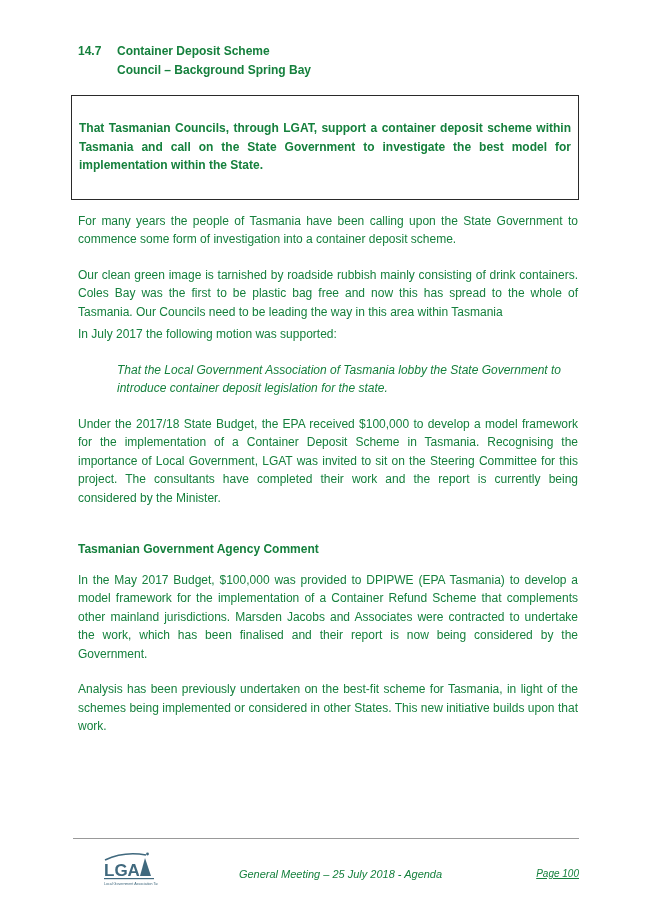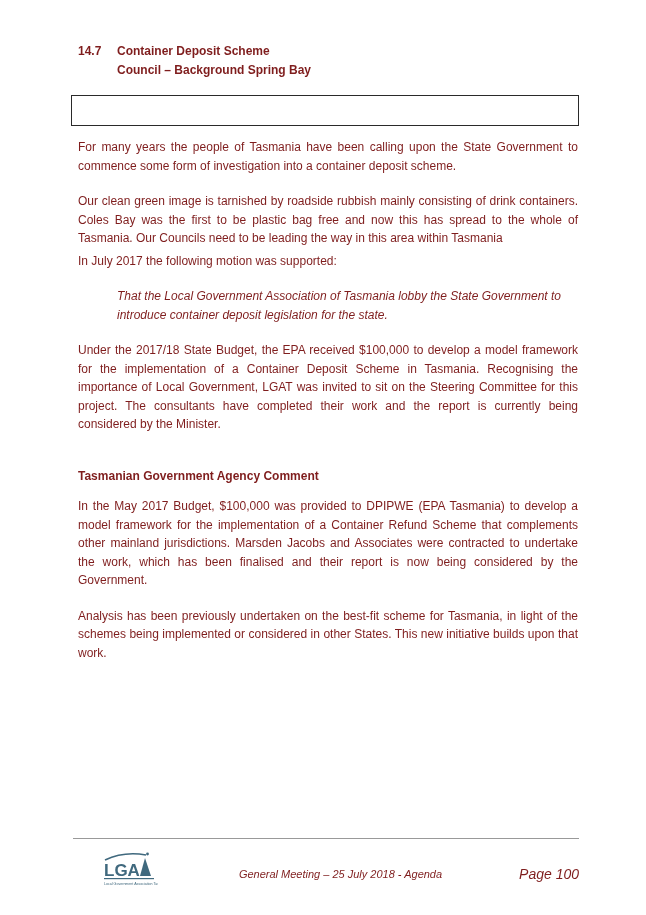--- a/index.html
+++ b/index.html
@@ -2,21 +2,21 @@
 <html><head>
 <meta charset="utf-8">
 <style>
   * { margin:0; padding:0; box-sizing:border-box; }
   html,body { background:#ffffff; }
   .page {
     position:relative;
     width:644px; height:915px;
     background:#ffffff;
     font-family:"Liberation Sans", sans-serif;
-    color:#7f1d1d;
+    color:#15803d;
     font-size:12px;
     line-height:18.5px;
     overflow:hidden;
     margin:0 auto;
   }
   .content {
     position:absolute;
     left:77px; top:42px;
     width:500px;
   }
@@ -62,38 +62,40 @@
   .footer .footer-center {
     flex:1;
     text-align:center;
     font-style:italic;
     font-size:11px;
   }
   .footer .footer-page {
     flex:0 0 130px;
     text-align:right;
     font-style:italic;
-    font-size:14px;
+    font-size:10px;
+    text-decoration:underline;
   }
 </style>
 </head>
 <body>
 
 <div class="page">
   <div class="content">
 
     <div class="doc-heading">
       <div class="num">14.7</div>
       <div class="titles">
         <div>Container Deposit Scheme</div>
         <div>Council – Background Spring Bay</div>
       </div>
     </div>
 
     <div class="decision-box">
+      <div class="box-body">That Tasmanian Councils, through LGAT, support a container deposit scheme within Tasmania and call on the State Government to investigate the best model for implementation within the State.</div>
     </div>
 
     <div class="para first">For many years the people of Tasmania have been calling upon the State Government to commence some form of investigation into a container deposit scheme.</div>
     <div class="para">Our clean green image is tarnished by roadside rubbish mainly consisting of drink containers. Coles Bay was the first to be  plastic bag free and now this has spread to the whole of Tasmania. Our Councils need to be leading the way in this area within Tasmania</div>
 
     <div class="intro-line">In July 2017 the following motion was supported:</div>
     <div class="quote">That the Local Government Association of Tasmania lobby the State Government to introduce container deposit legislation for the state.</div>
     <div class="para">Under the 2017/18 State Budget, the EPA received $100,000 to develop a model framework for the implementation of a Container Deposit Scheme in Tasmania.  Recognising the importance of Local Government, LGAT was invited to sit on the Steering Committee for this project.  The consultants have completed their work and the report is currently being considered by the Minister.</div>
 
     <div class="section-heading">Tasmanian Government Agency Comment</div>

